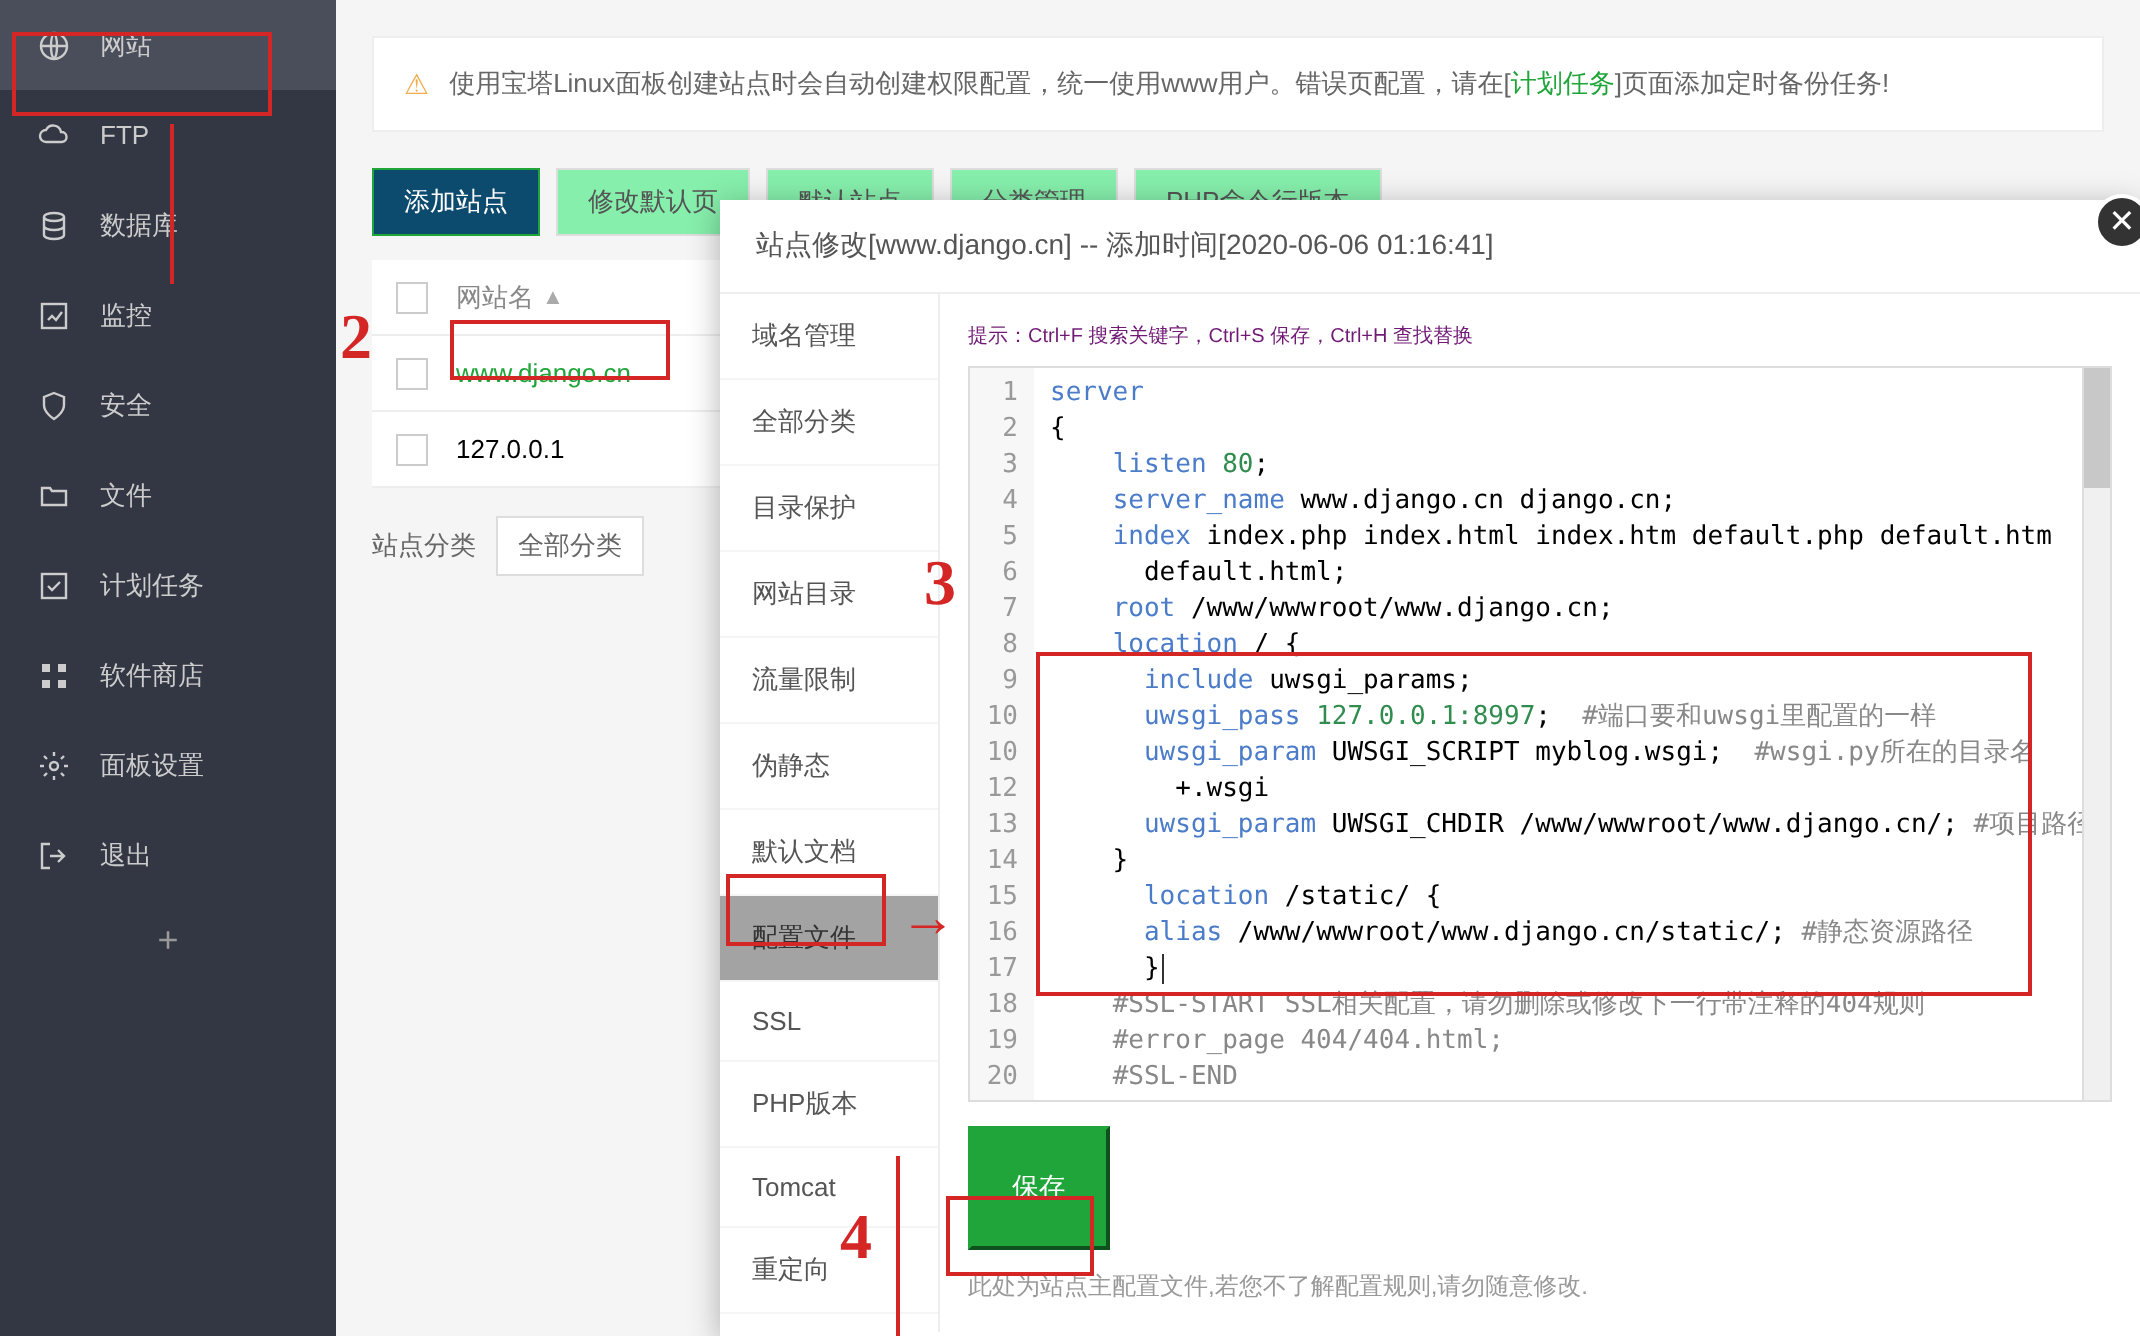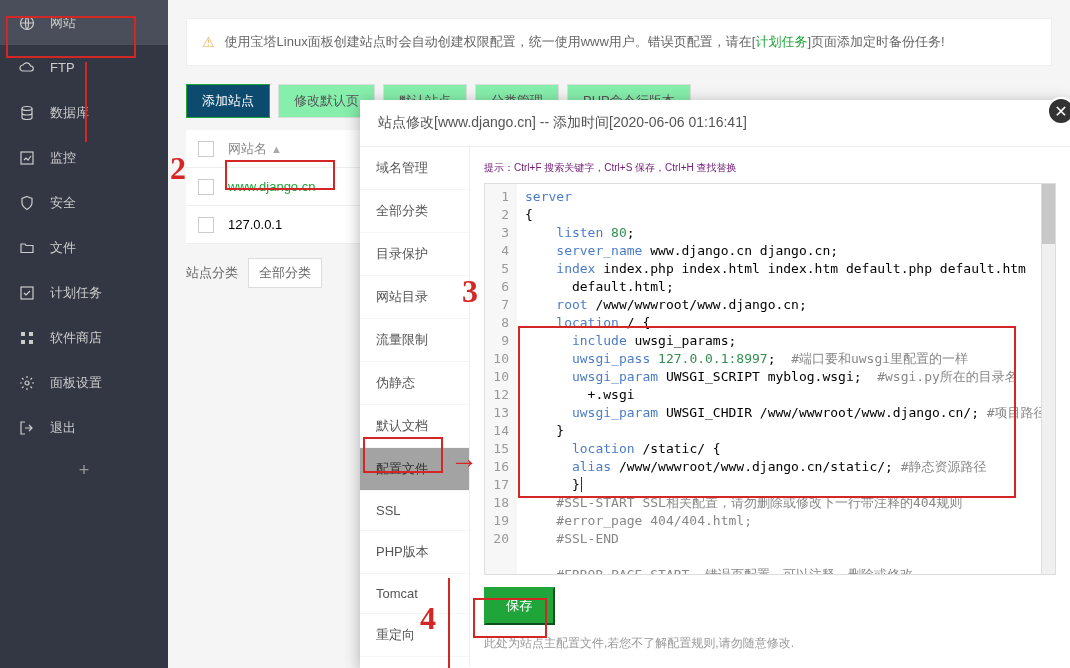--- a/index.html
+++ b/index.html
@@ -12,21 +12,21 @@
 .side-add { text-align: center; color: #999; font-size: 18px; padding: 10px 0; cursor: pointer; }
 
 .main { position: absolute; left: 168px; top: 0; width: 902px; height: 668px; padding: 18px; }
 .alert { background: #fff; border: 1px solid #eee; padding: 10px 15px; color: #666; display: flex; align-items: center; height: 48px; }
 .alert .warn-icon { color: #f0ad4e; margin-right: 10px; font-size: 14px; }
 .alert a { color: #20a53a; text-decoration: none; }
 
 .toolbar { margin: 18px 0 12px; display: flex; gap: 8px; }
 .btn { padding: 7px 15px; border: 1px solid #ddd; background: #86efac; color: #555; cursor: pointer; font-size: 13px; }
 .btn-primary { background: #0c4a6e; border-color: #20a53a; color: #fff; }
-.btn-save { background: #20a53a; border-color: #20a53a; color: #fff; padding: 8px 20px; }
+.btn-save { background: #20a53a; border-color: #20a53a; color: #fff; padding: 20px 20px; }
 
 .table { background: #fff; width: 100%; }
 .table-row { display: flex; align-items: center; border-bottom: 1px solid #eee; height: 38px; padding: 0 12px; }
 .table-row.header { color: #888; }
 .checkbox { width: 16px; height: 16px; border: 1px solid #ccc; margin-right: 14px; background: #fff; }
 .site-link { color: #20a53a; }
 .sort-arrow { color: #aaa; margin-left: 4px; font-size: 11px; }
 
 .filter-bar { margin-top: 14px; display: flex; align-items: center; gap: 10px; color: #666; }
 .select { border: 1px solid #ddd; padding: 5px 10px; background: #fff; min-width: 70px; }

